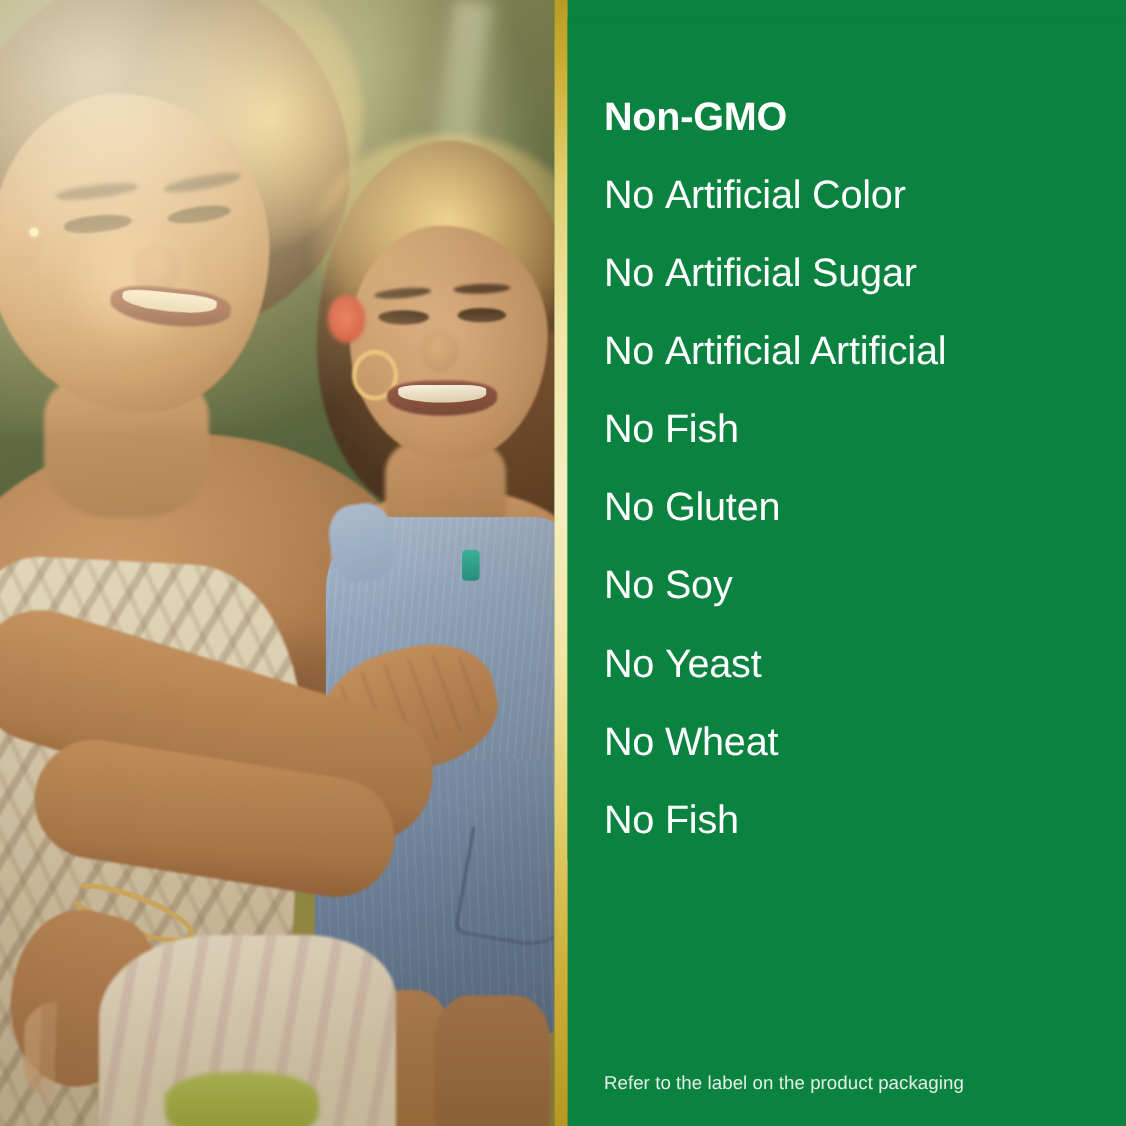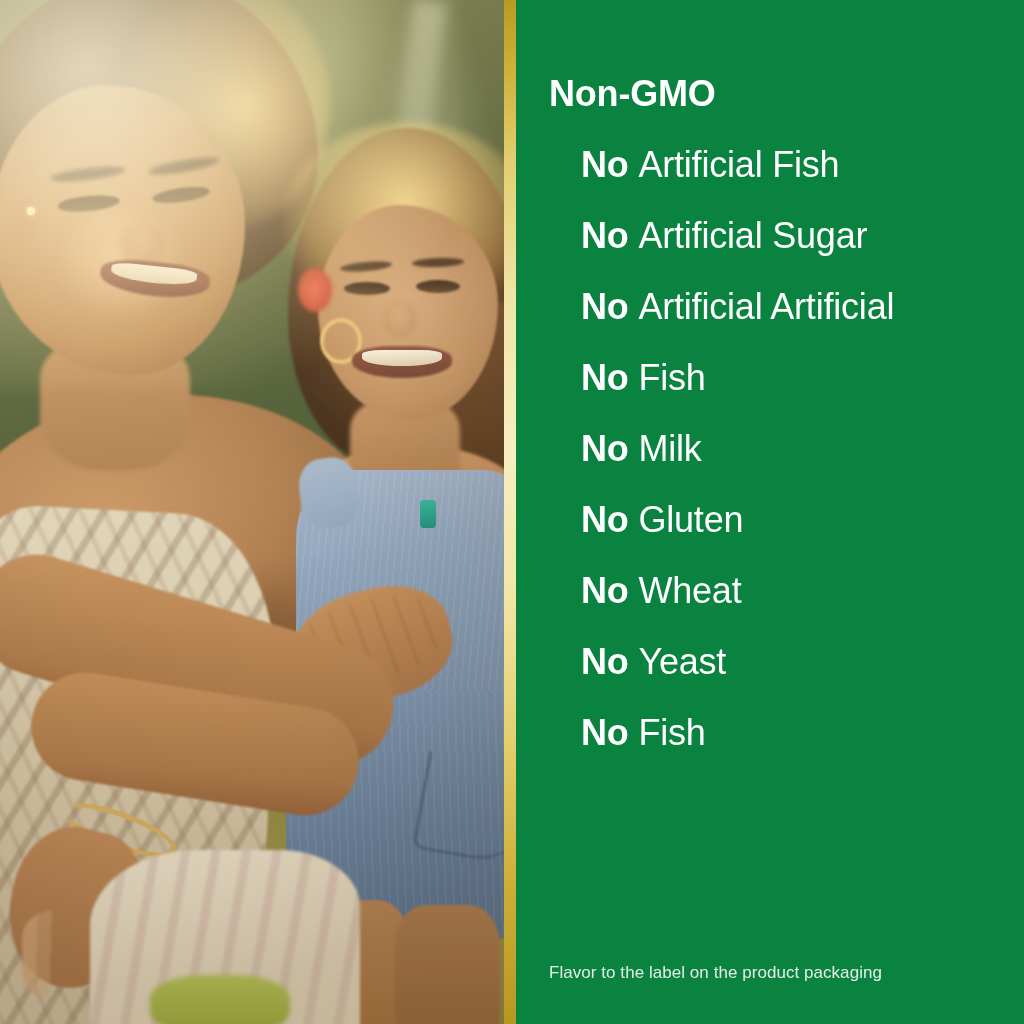--- a/index.html
+++ b/index.html
@@ -393,37 +393,37 @@
       #f6eec0 44%,
       #f2e6a6 58%,
       #e3cf6e 72%,
       #cdaf38 86%,
       #b69722 100%);
   }
 
   
   #panel{
     position:absolute;
-    left:516px; top:4px; width:508px; height:766px;
+    left:516px; top:16px; width:508px; height:766px;
     background:#0a8240;
   }
   #claims{
     position:absolute;
     left:33px; top:72px; right:8px;
   }
   .claim{
     color:#ffffff;
     font-size:36px;
     line-height:1;
     height:71px;
     white-space:nowrap;
     letter-spacing:-.2px;
   }
   .claim.heading{ font-weight:700; }
-  .claim .no{ font-weight:700;margin-left:32px; }
+  .claim .no{ font-weight:400; }
   .claim .what{ font-weight:300; }
 
   #footnote{
     position:absolute;
     left:33px; top:958px; right:22px;
     color:#e3efe6;
     font-size:17px;
     font-weight:300;
     line-height:1.25;
     letter-spacing:.05px;
@@ -498,54 +498,54 @@
 
   <div id="divider"></div>
 
   <div id="panel">
 
     <div id="claims">
       <div class="claim heading">Non-GMO</div>
 
       <div class="claim">
         <span class="no">No</span>
-        <span class="what">Artificial Fish</span>
+        <span class="what">Artificial Color</span>
       </div>
       <div class="claim">
         <span class="no">No</span>
         <span class="what">Artificial Sugar</span>
       </div>
       <div class="claim">
         <span class="no">No</span>
         <span class="what">Artificial Artificial</span>
       </div>
       <div class="claim">
         <span class="no">No</span>
         <span class="what">Fish</span>
       </div>
       <div class="claim">
         <span class="no">No</span>
-        <span class="what">Milk</span>
-      </div>
-      <div class="claim">
-        <span class="no">No</span>
         <span class="what">Gluten</span>
       </div>
       <div class="claim">
         <span class="no">No</span>
+        <span class="what">Soy</span>
+      </div>
+      <div class="claim">
+        <span class="no">No</span>
+        <span class="what">Yeast</span>
+      </div>
+      <div class="claim">
+        <span class="no">No</span>
         <span class="what">Wheat</span>
       </div>
       <div class="claim">
         <span class="no">No</span>
-        <span class="what">Yeast</span>
-      </div>
-      <div class="claim">
-        <span class="no">No</span>
         <span class="what">Fish</span>
       </div>
     </div>
 
     <div id="footnote">
-      <span class="fl">Flavor to the label on the product packaging</span>
+      <span class="fl">Refer to the label on the product packaging</span>
     </div>
 
   </div>
 </div>
 
 </body></html>

